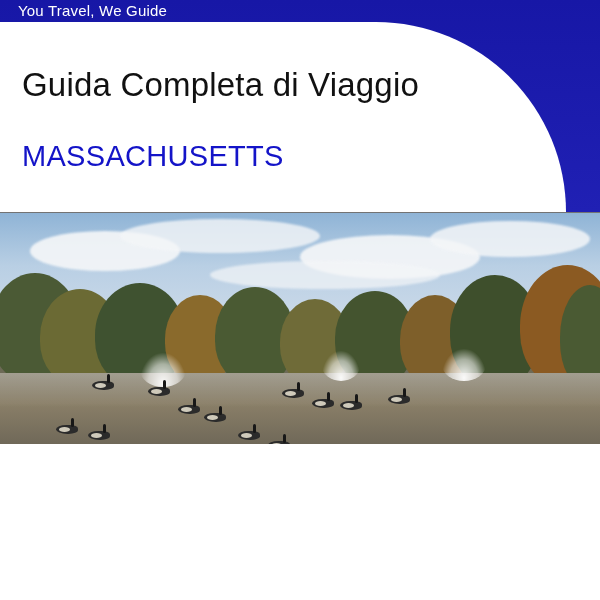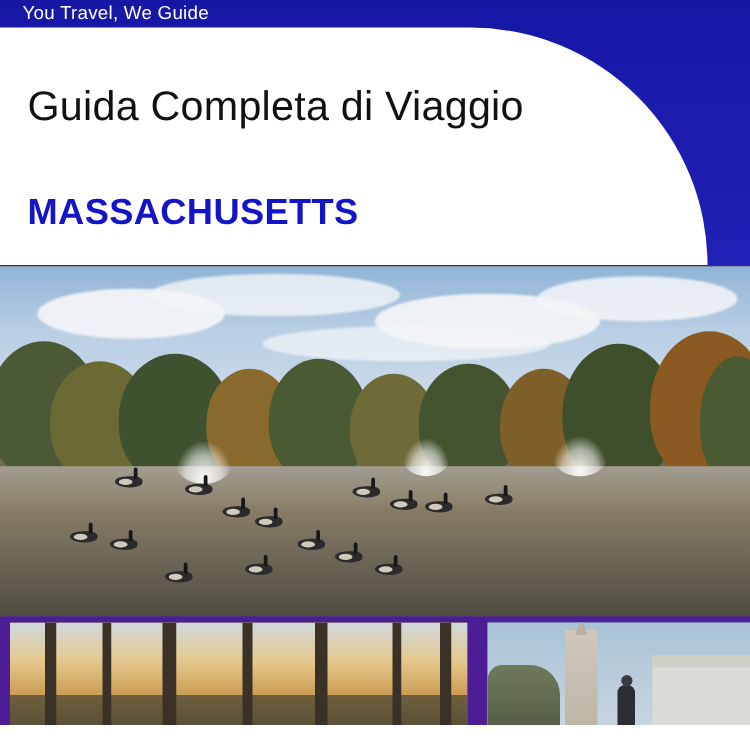--- a/index.html
+++ b/index.html
@@ -4,22 +4,22 @@
 <style>
   * { box-sizing: border-box; margin: 0; padding: 0; }
   html, body {
     width: 600px; height: 600px;
     overflow: hidden;
     background: #ffffff;
     font-family: "Liberation Sans", sans-serif;
   }
   .page {
     position: relative;
-    width: 600px; height: 580px;
-    background: #4c1d95;
+    width: 600px; height: 444px;
+    background: #737373;
     overflow: hidden;
   }
 
   
   .header-band {
     position: absolute;
     left: 0; top: 0;
     width: 600px; height: 212px;
     background: #1a1aa8;
     background: linear-gradient(180deg,#1717a6 0%, #2020b4 100%);
@@ -56,24 +56,24 @@
     left: 22px; top: 110px;
     font-size: 29px;
     color: #1414c8;
     font-weight: bold;
     letter-spacing: .3px;
     line-height: 1.08;
     white-space: nowrap;
   }
   .title-state {
     position: absolute;
-    left: 22px; top: 154px;
+    left: 22px; top: 140px;
     font-size: 29px;
     color: #1414c8;
-    font-weight: bold;
+    font-weight: normal;
     letter-spacing: .3px;
     white-space: nowrap;
   }
 
   
   .hero {
     position: absolute;
     left: 0; top: 213px;
     width: 600px; height: 280px;
     overflow: hidden;

